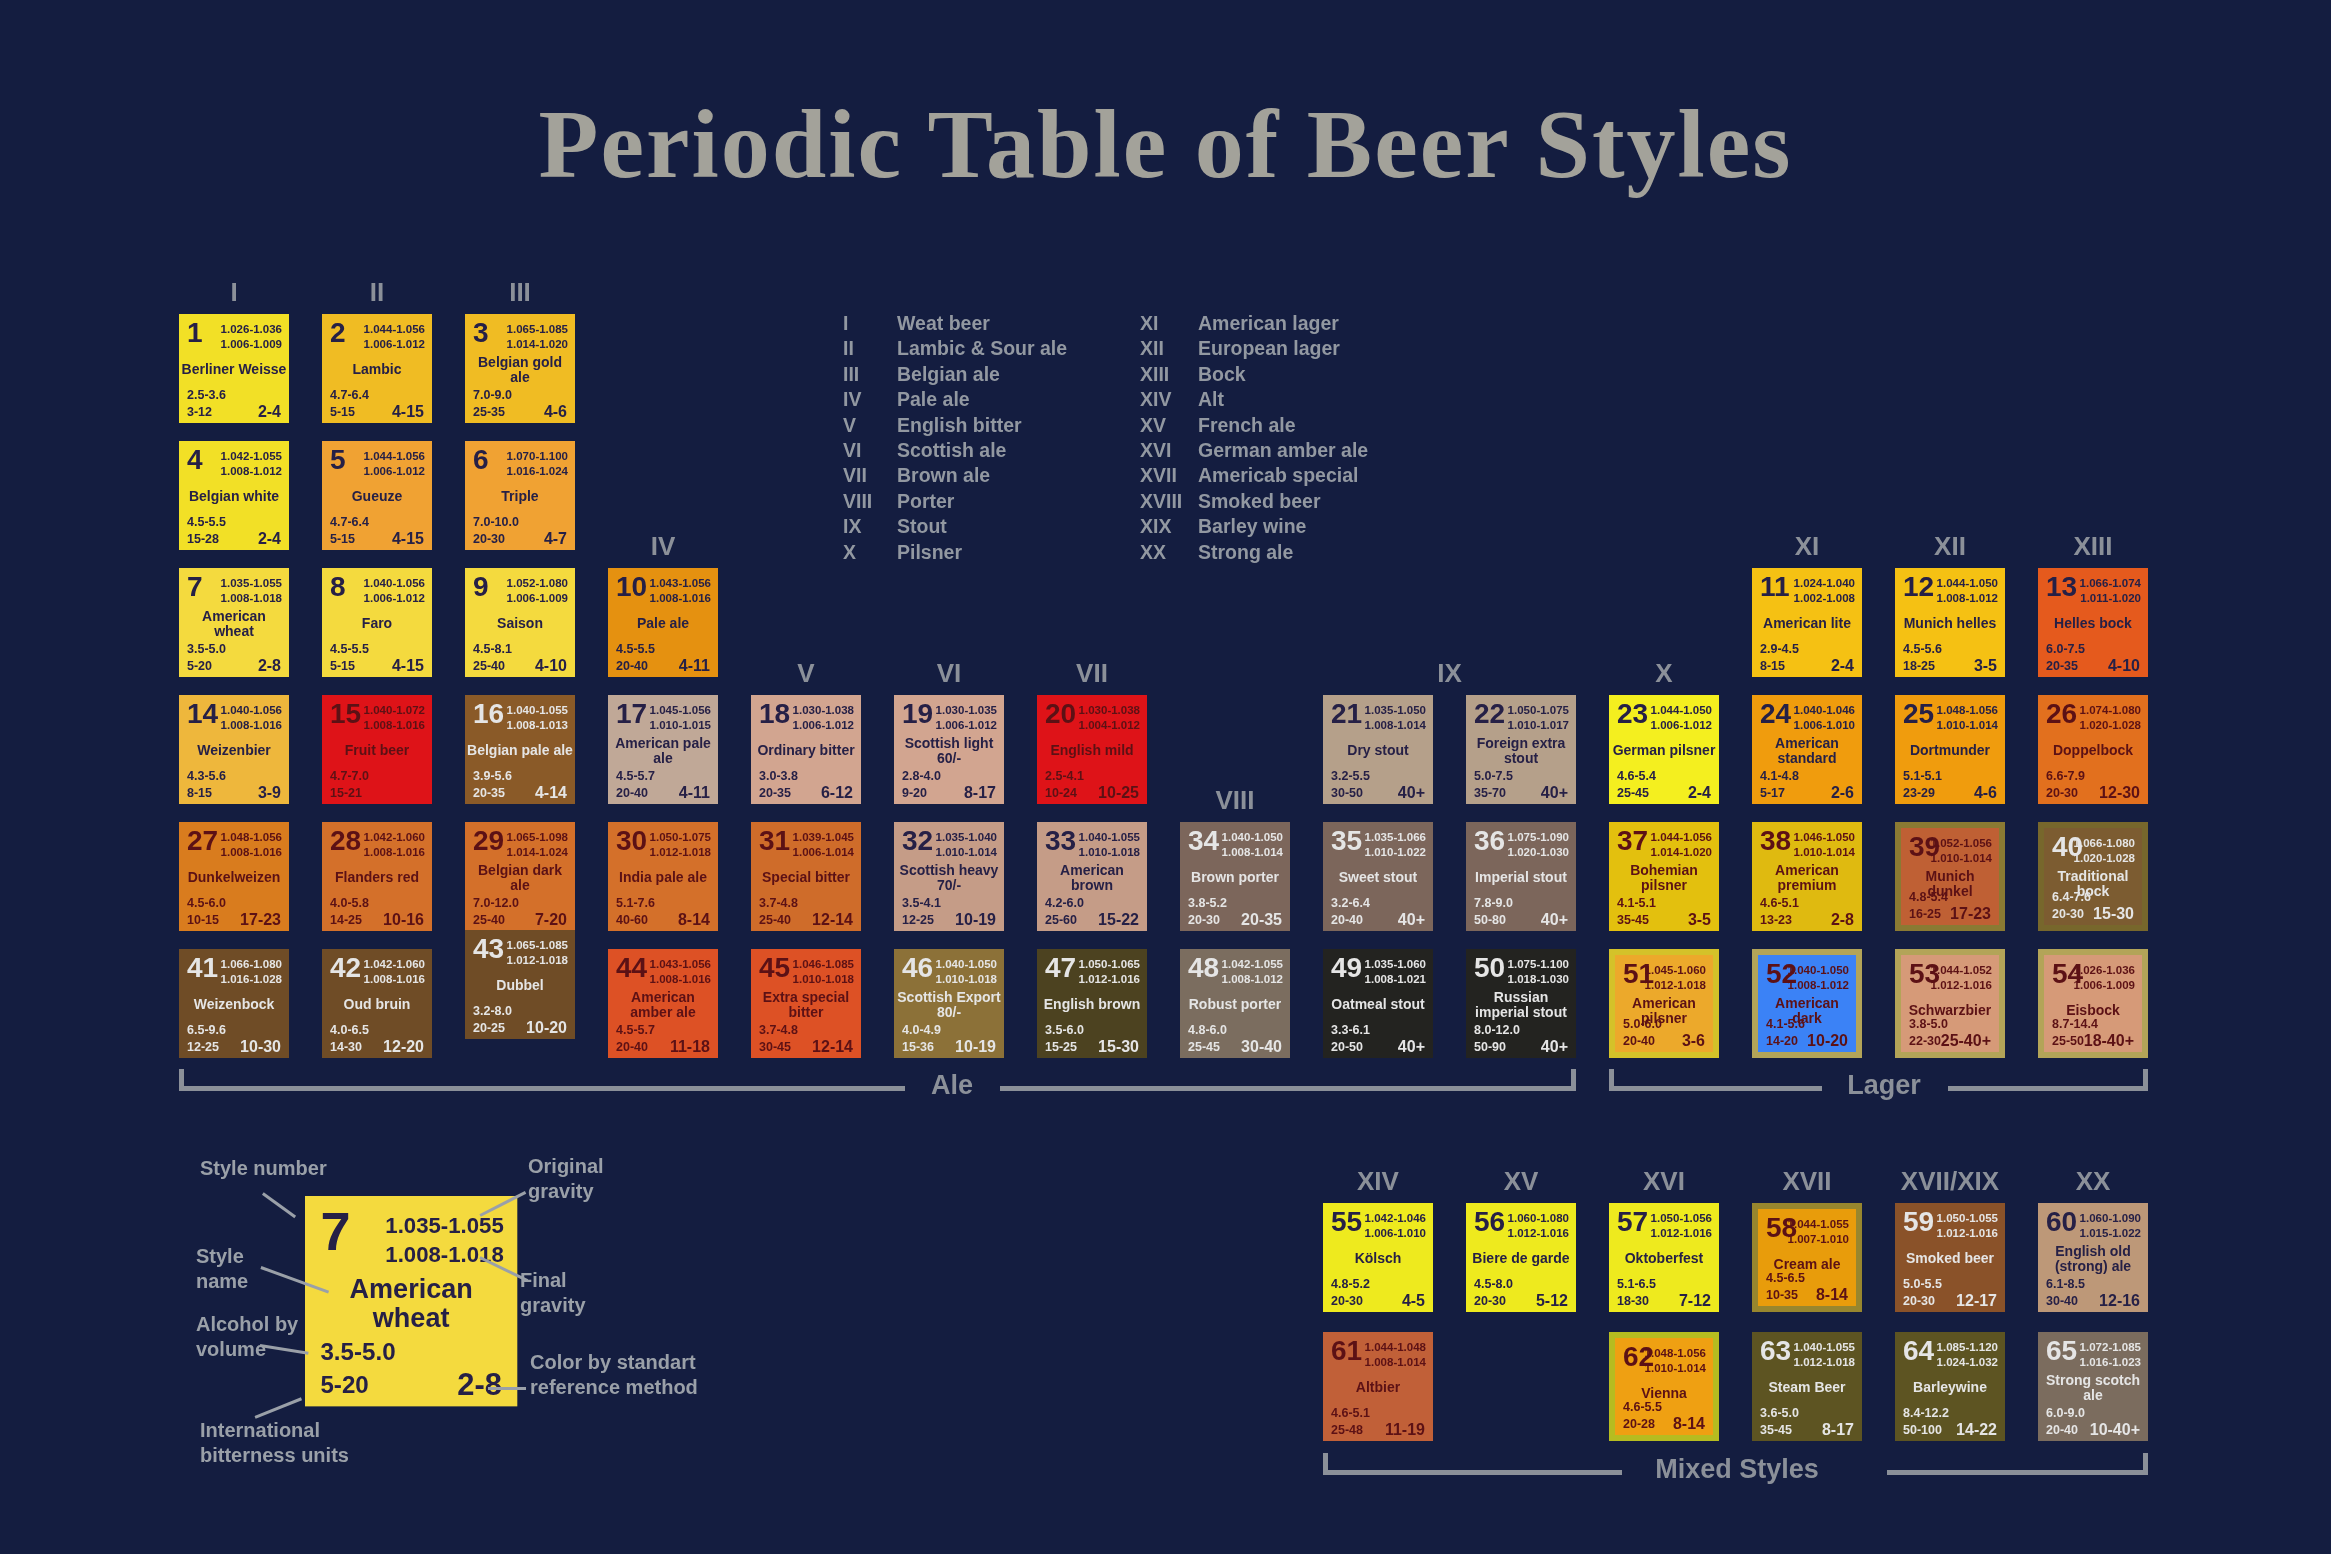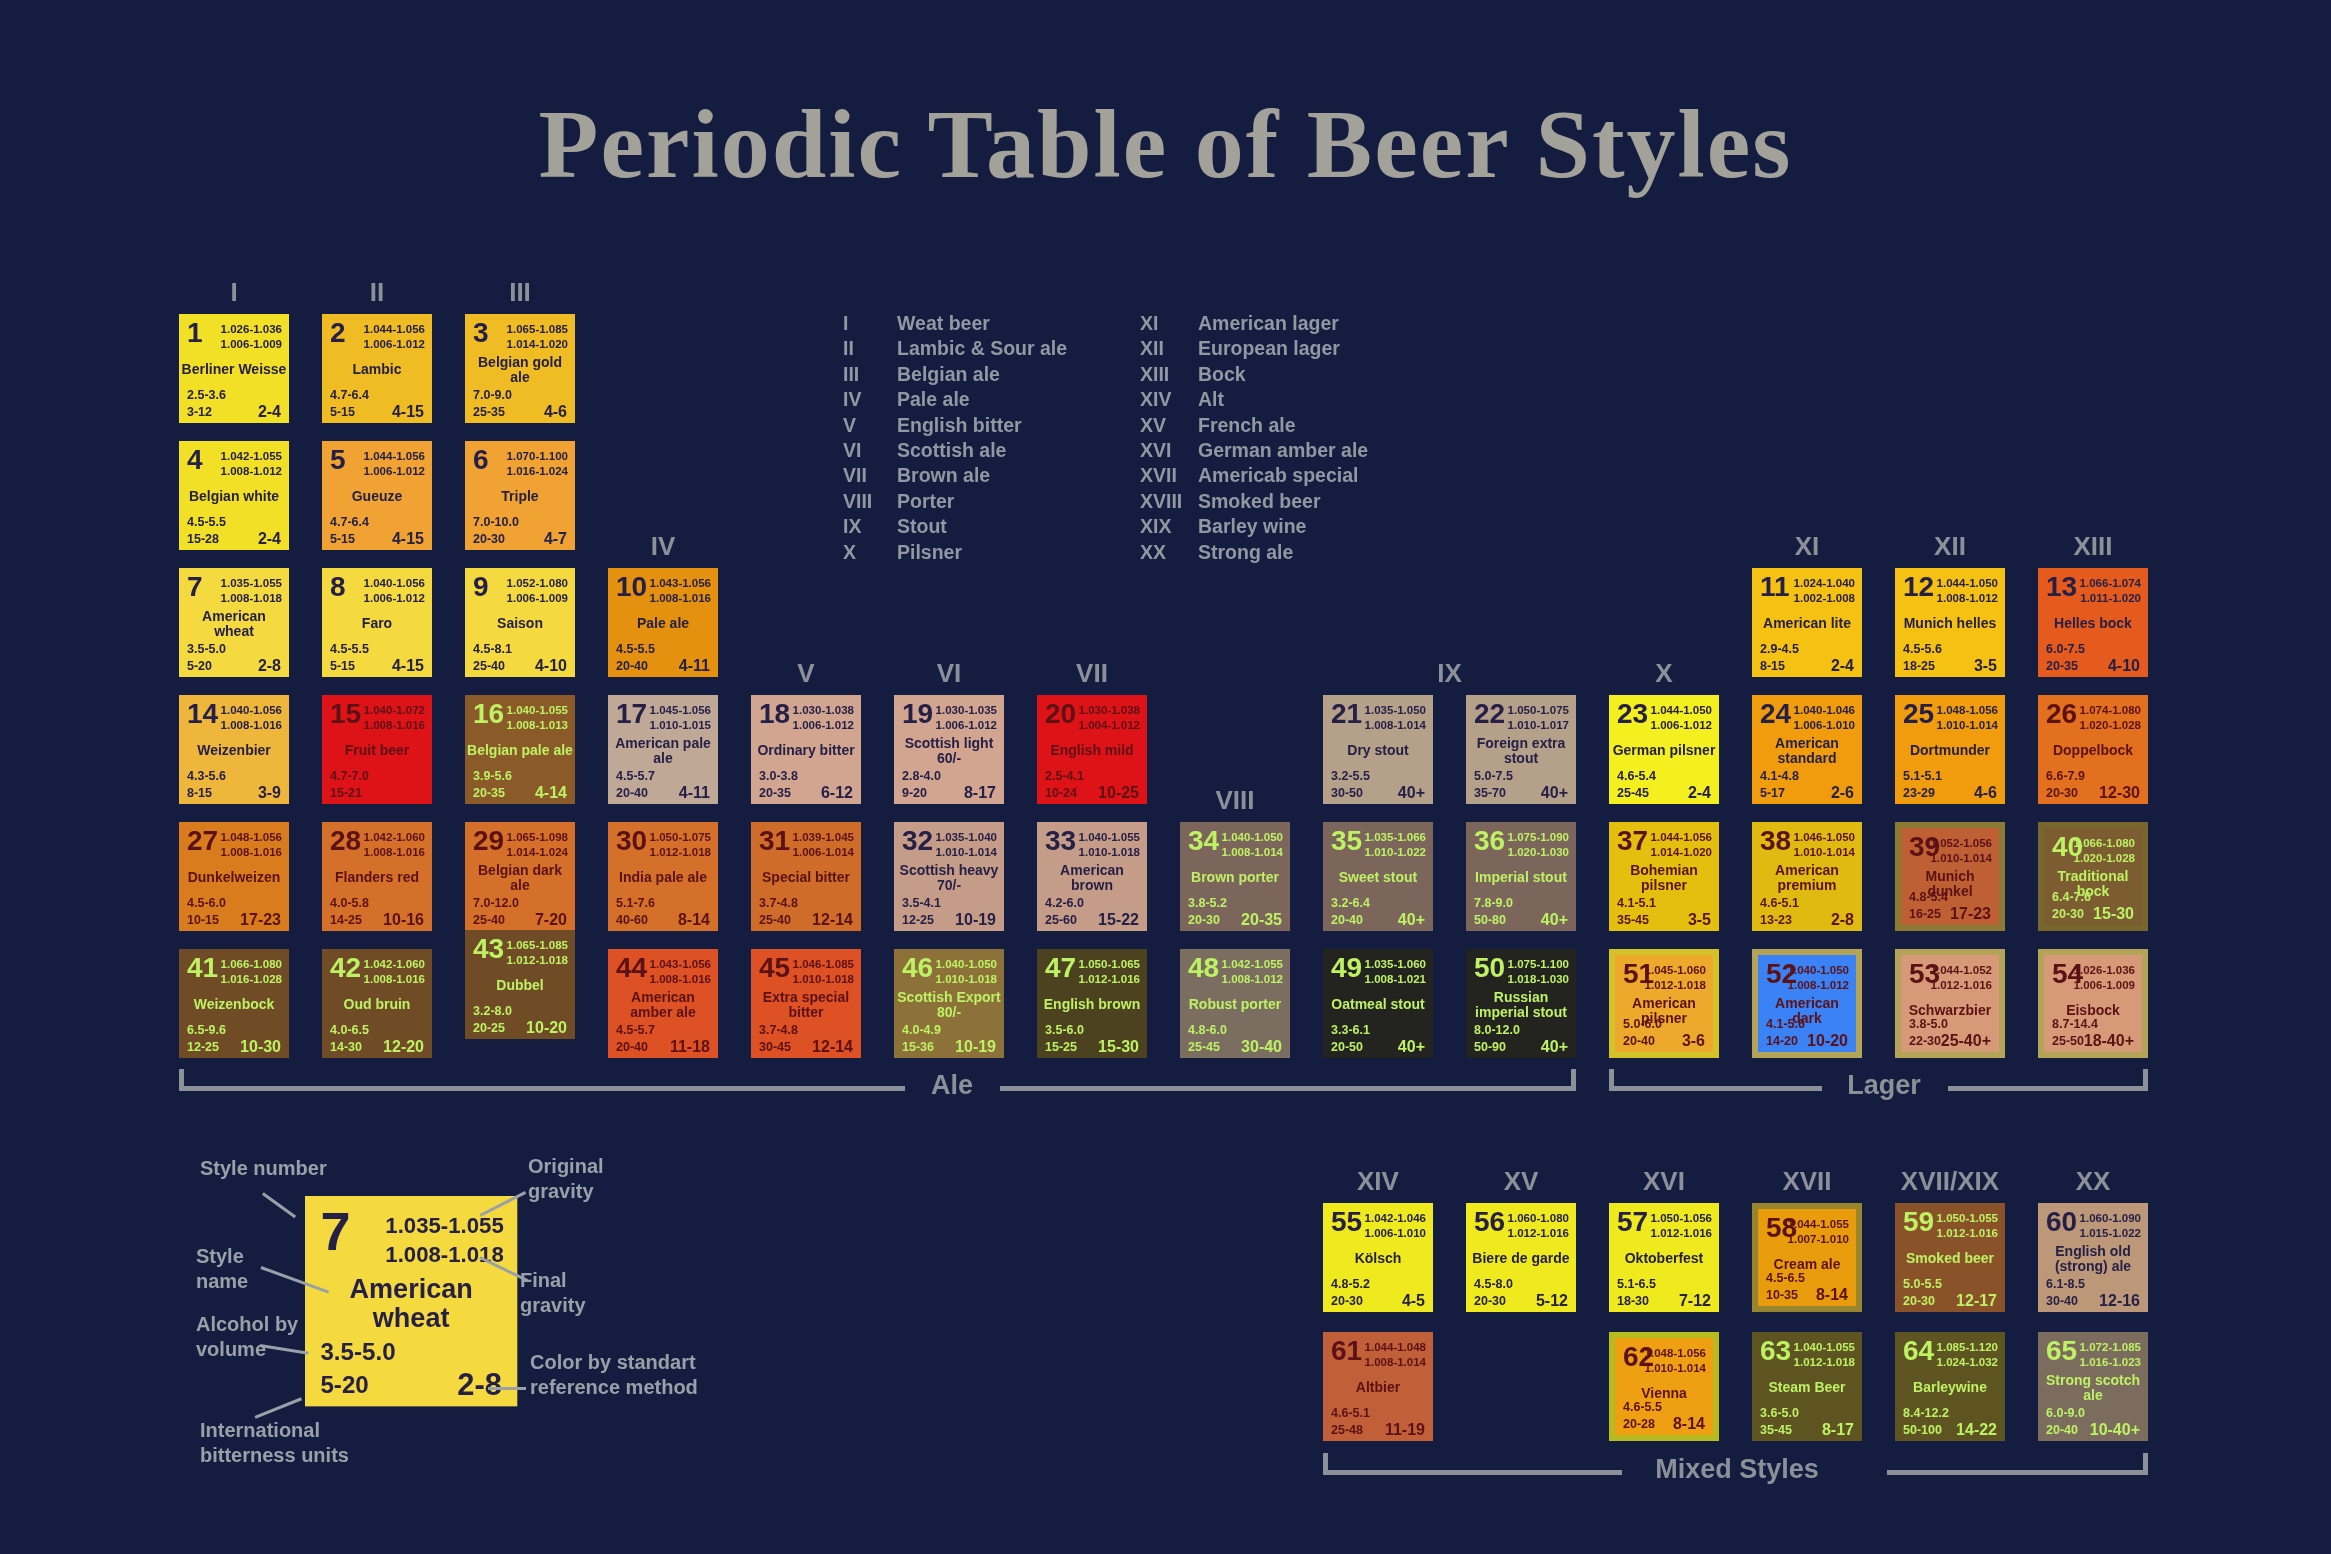--- a/index.html
+++ b/index.html
@@ -12,21 +12,21 @@
   .cell{position:absolute;width:110px;height:109px;box-sizing:border-box;}
   .cell .num{position:absolute;top:5px;left:8px;font-size:28px;font-weight:bold;line-height:1;}
   .cell .grav{position:absolute;top:8px;right:7px;font-size:11.5px;font-weight:bold;text-align:right;line-height:1.3;}
   .cell .name{position:absolute;top:38px;left:2px;right:2px;height:36px;display:flex;align-items:center;justify-content:center;
               text-align:center;font-size:14px;font-weight:bold;line-height:1.1;}
   .cell .abv{position:absolute;bottom:21px;left:8px;font-size:12.5px;font-weight:bold;}
   .cell .ibu{position:absolute;bottom:4px;left:8px;font-size:12.5px;font-weight:bold;}
   .cell .srm{position:absolute;bottom:2px;right:8px;font-size:16px;font-weight:bold;}
   .th-navy{color:#262046;}
   .th-maroon{color:#5c1115;}
-  .th-white{color:#bef264;text-decoration:underline;}
+  .th-white{color:#e5e5e5;text-decoration:underline;}
   .legend-num,.legend-name{position:absolute;font-size:19.5px;font-weight:bold;color:#9298a1;white-space:nowrap;}
   .brk{position:absolute;height:5px;background:#8b9099;}
   .brk-tick{position:absolute;width:5px;height:22px;background:#8b9099;}
   .brk-label{position:absolute;text-align:center;font-size:27px;font-weight:bold;color:#8b9099;}
   .key-label{position:absolute;font-size:20px;font-weight:bold;color:#9aa0a8;line-height:1.25;}
   .key-line{position:absolute;height:2.5px;background:#9aa0a8;transform-origin:left center;}
   #key-cell-slot .cell{transform:scale(1.93);transform-origin:top left;}
 </style>
 </head>
 <body>

